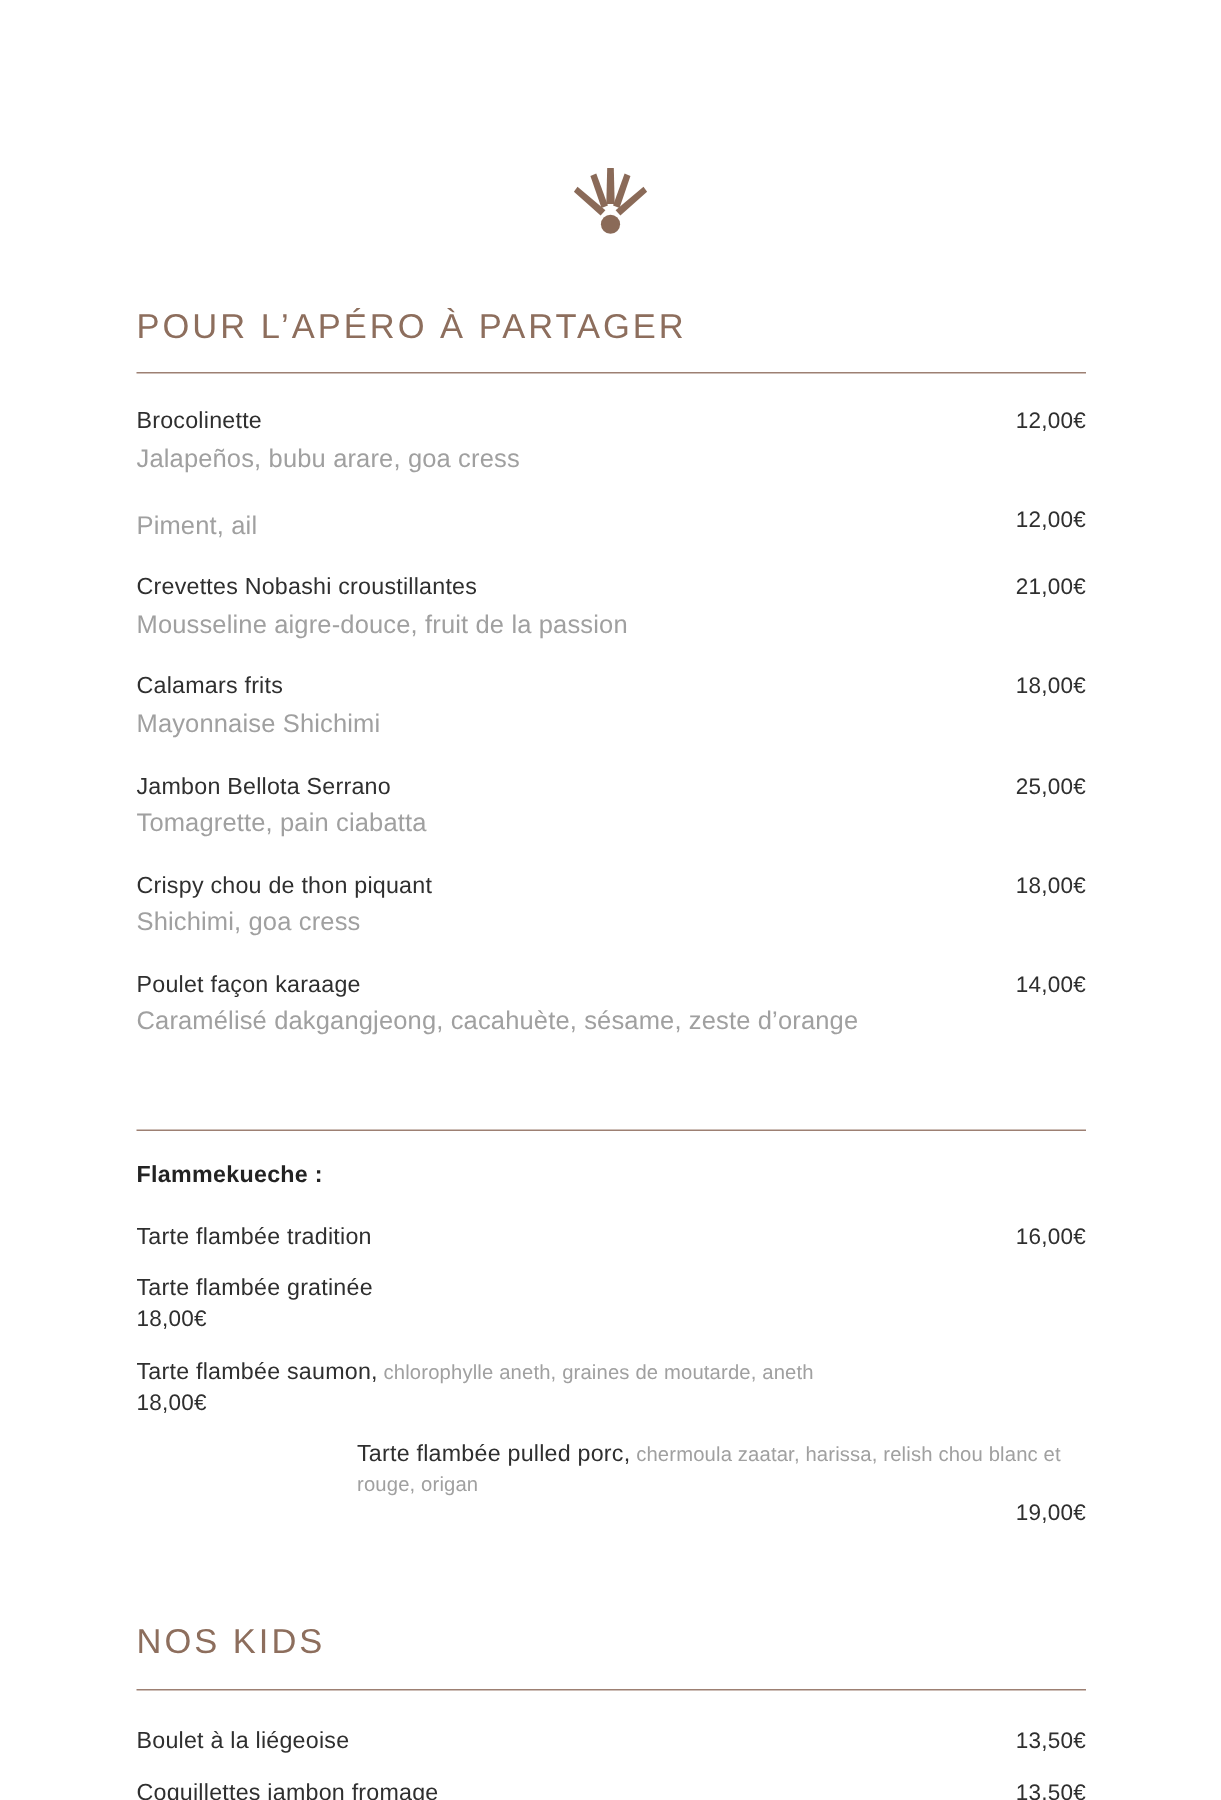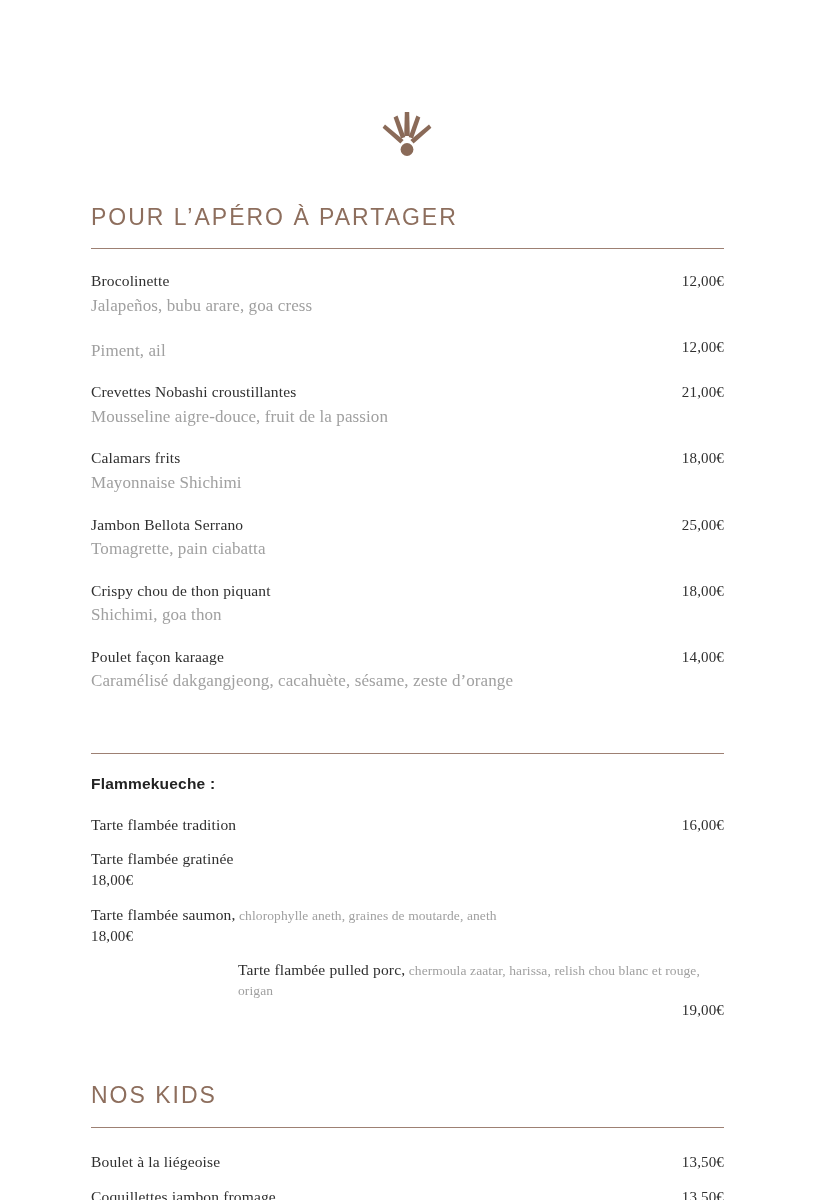--- a/index.html
+++ b/index.html
@@ -64,21 +64,20 @@
   }
 
   
   .items { margin-top: 22px; }
 
   .item {
     display: flex;
     align-items: flex-start;
     justify-content: space-between;
     width: 633px;
-    font-family: Liberation Serif, serif;
   }
   .item-main { flex: 1 1 auto; min-width: 0; padding-right: 16px; }
 
   .item-name {
     font-size: 15.5px;
     line-height: 1.35;
     color: #2f2f2f;
     font-weight: 400;
     letter-spacing: 0.15px;
   }
@@ -195,21 +194,21 @@
           <div class="item-main">
             <div class="item-name">Jambon Bellota Serrano</div>
             <div class="item-desc">Tomagrette, pain ciabatta</div>
           </div>
           <div class="item-price">25,00€</div>
         </div>
 
         <div class="item">
           <div class="item-main">
             <div class="item-name">Crispy chou de thon piquant</div>
-            <div class="item-desc">Shichimi, goa thon</div>
+            <div class="item-desc">Shichimi, goa cress</div>
           </div>
           <div class="item-price">18,00€</div>
         </div>
 
         <div class="item">
           <div class="item-main">
             <div class="item-name">Poulet façon karaage</div>
             <div class="item-desc">Caramélisé dakgangjeong, cacahuète, sésame, zeste d’orange</div>
           </div>
           <div class="item-price">14,00€</div>

